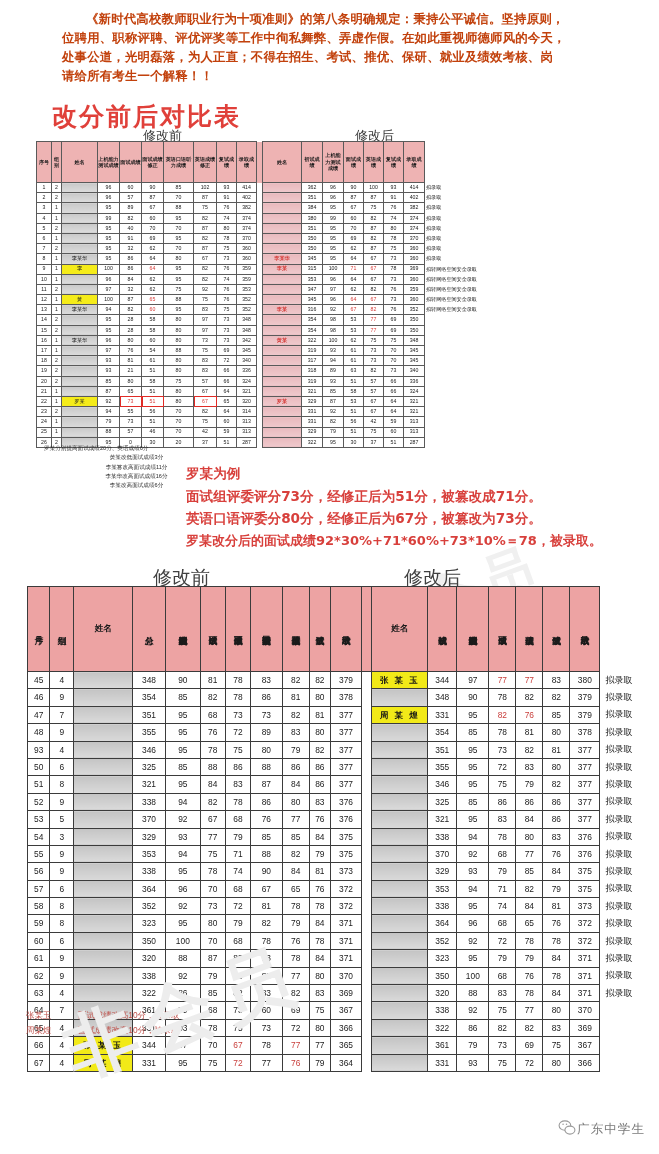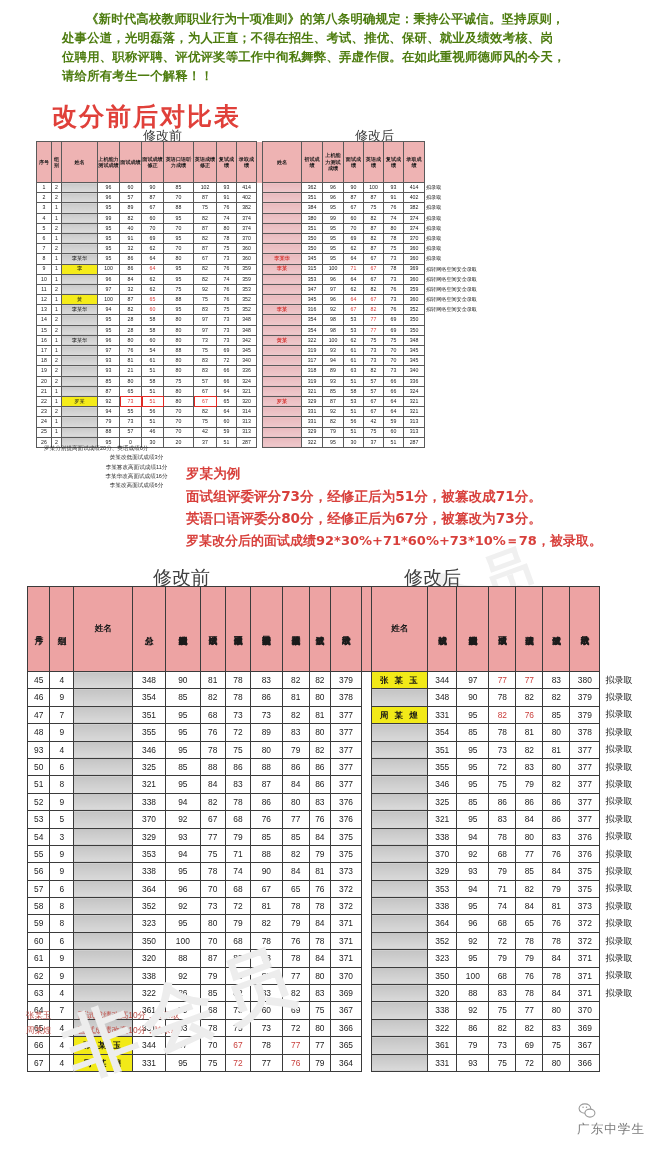--- a/index.html
+++ b/index.html
@@ -6,21 +6,21 @@
   body{
     width:659px;height:1154px;background:#ffffff;
     font-family:"Liberation Sans","DejaVu Sans",sans-serif;
     color:#111;overflow:hidden;position:relative;
   }
   .page{position:relative;width:659px;height:1154px;}
 
   
   .intro{
     position:absolute;left:62px;top:10px;width:562px;
-    font-size:12.4px;line-height:19px;color:#4d7c0f;
+    font-size:12.4px;line-height:19px;color:#c2410c;
     letter-spacing:.2px;font-weight:600;text-align:justify;
   }
   .intro .ln{display:block;white-space:nowrap;}
   .intro .ln:first-child{text-indent:24px;}
 
   
   .headline{
     position:absolute;left:52px;top:100px;
     font-size:25px;font-weight:700;color:#e0403a;letter-spacing:2px;
     font-family:"DejaVu Sans",sans-serif;
@@ -106,34 +106,34 @@
     letter-spacing:10px;font-family:"DejaVu Sans",sans-serif;
   }
   .wm2{
     position:absolute;left:360px;top:560px;font-size:56px;color:#f0f0f0;
     font-weight:700;transform:rotate(-20deg);pointer-events:none;
     letter-spacing:6px;font-family:"DejaVu Sans",sans-serif;
   }
 
   
   .footer{
-    position:absolute;right:14px;bottom:16px;display:flex;align-items:flex-start;gap:0;flex-direction:column;
+    position:absolute;right:14px;bottom:16px;display:flex;align-items:flex-end;gap:0;
   }
   .footer .logo{width:20px;height:20px;}
   .footer .fname{font-size:12.6px;color:#7b7b7b;letter-spacing:1px;}
 </style>
 </head>
 <body>
 
 <div class="page">
 
   <div class="intro">
     <span class="ln">《新时代高校教师职业行为十项准则》的第八条明确规定：秉持公平诚信。坚持原则，</span>
+    <span class="ln">位聘用、职称评聘、评优评奖等工作中徇私舞弊、弄虚作假。在如此重视师德师风的今天，</span>
     <span class="ln">处事公道，光明磊落，为人正直；不得在招生、考试、推优、保研、就业及绩效考核、岗</span>
-    <span class="ln">位聘用、职称评聘、评优评奖等工作中徇私舞弊、弄虚作假。在如此重视师德师风的今天，</span>
     <span class="ln">请给所有考生一个解释！！</span>
   </div>
 
   <div class="headline">改分前后对比表</div>
 
   <div class="cap t1a">修改前</div>
   <div class="cap t1b">修改后</div>
 
   <table class="tbl1">
     <colgroup>

